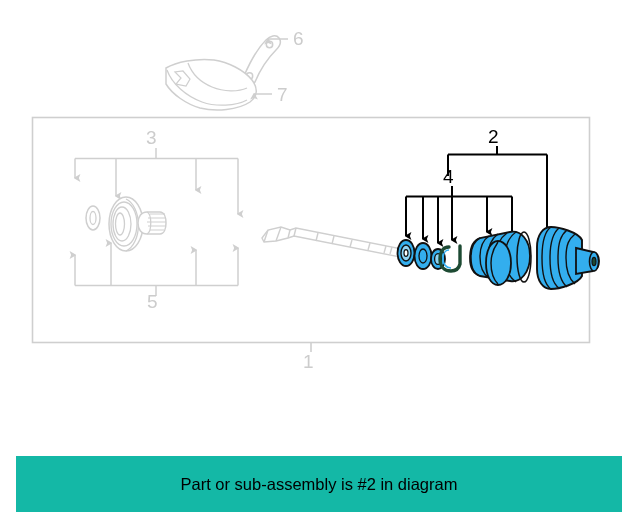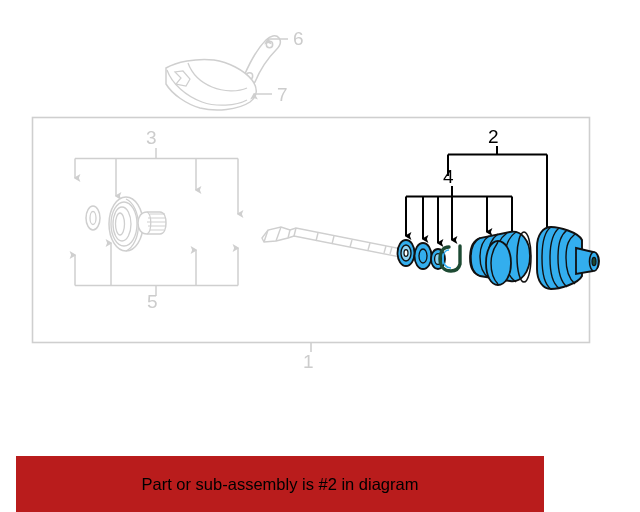--- a/index.html
+++ b/index.html
@@ -26,22 +26,22 @@
   #label-1{left:303px;top:352px;font-size:19px;}
   #label-3{left:146px;top:128px;font-size:19px;}
   #label-5{left:147px;top:292px;font-size:19px;}
   #label-6{left:293px;top:29px;font-size:19px;}
   #label-7{left:277px;top:85px;font-size:19px;}
   #label-2{left:488px;top:127px;font-size:19px;}
   #label-4{left:443px;top:167px;font-size:19px;}
 
   
   .banner{
-    position:absolute;left:16px;top:456px;width:528px;height:56px;
-    background:#b91c1c;
+    position:absolute;left:16px;top:456px;width:606px;height:56px;
+    background:#14b8a6;
     display:flex;flex-direction:column;
     align-items:center;justify-content:center;
     text-align:center;
   }
   .banner-line{
     color:#000000;
     font-family:"Liberation Sans", sans-serif;
     font-size:16.5px;
     line-height:20px;
     white-space:nowrap;

